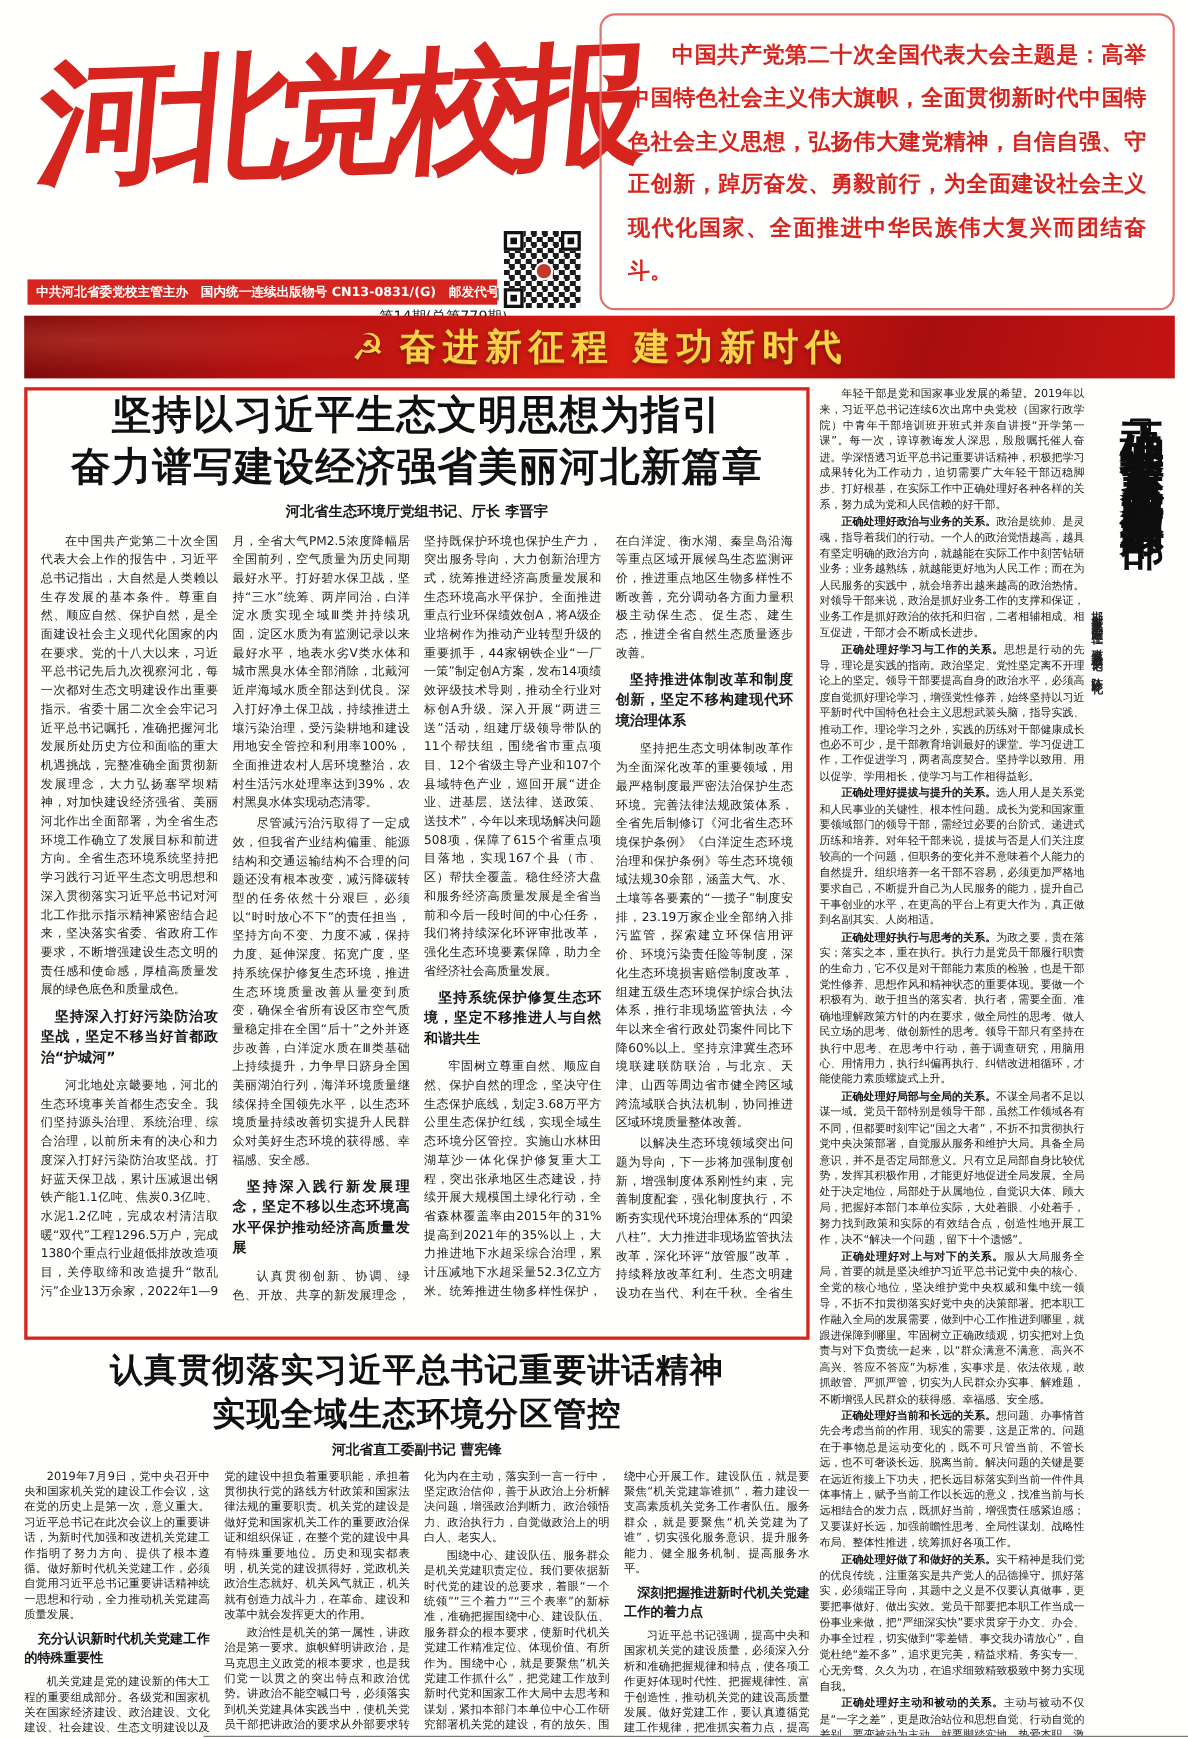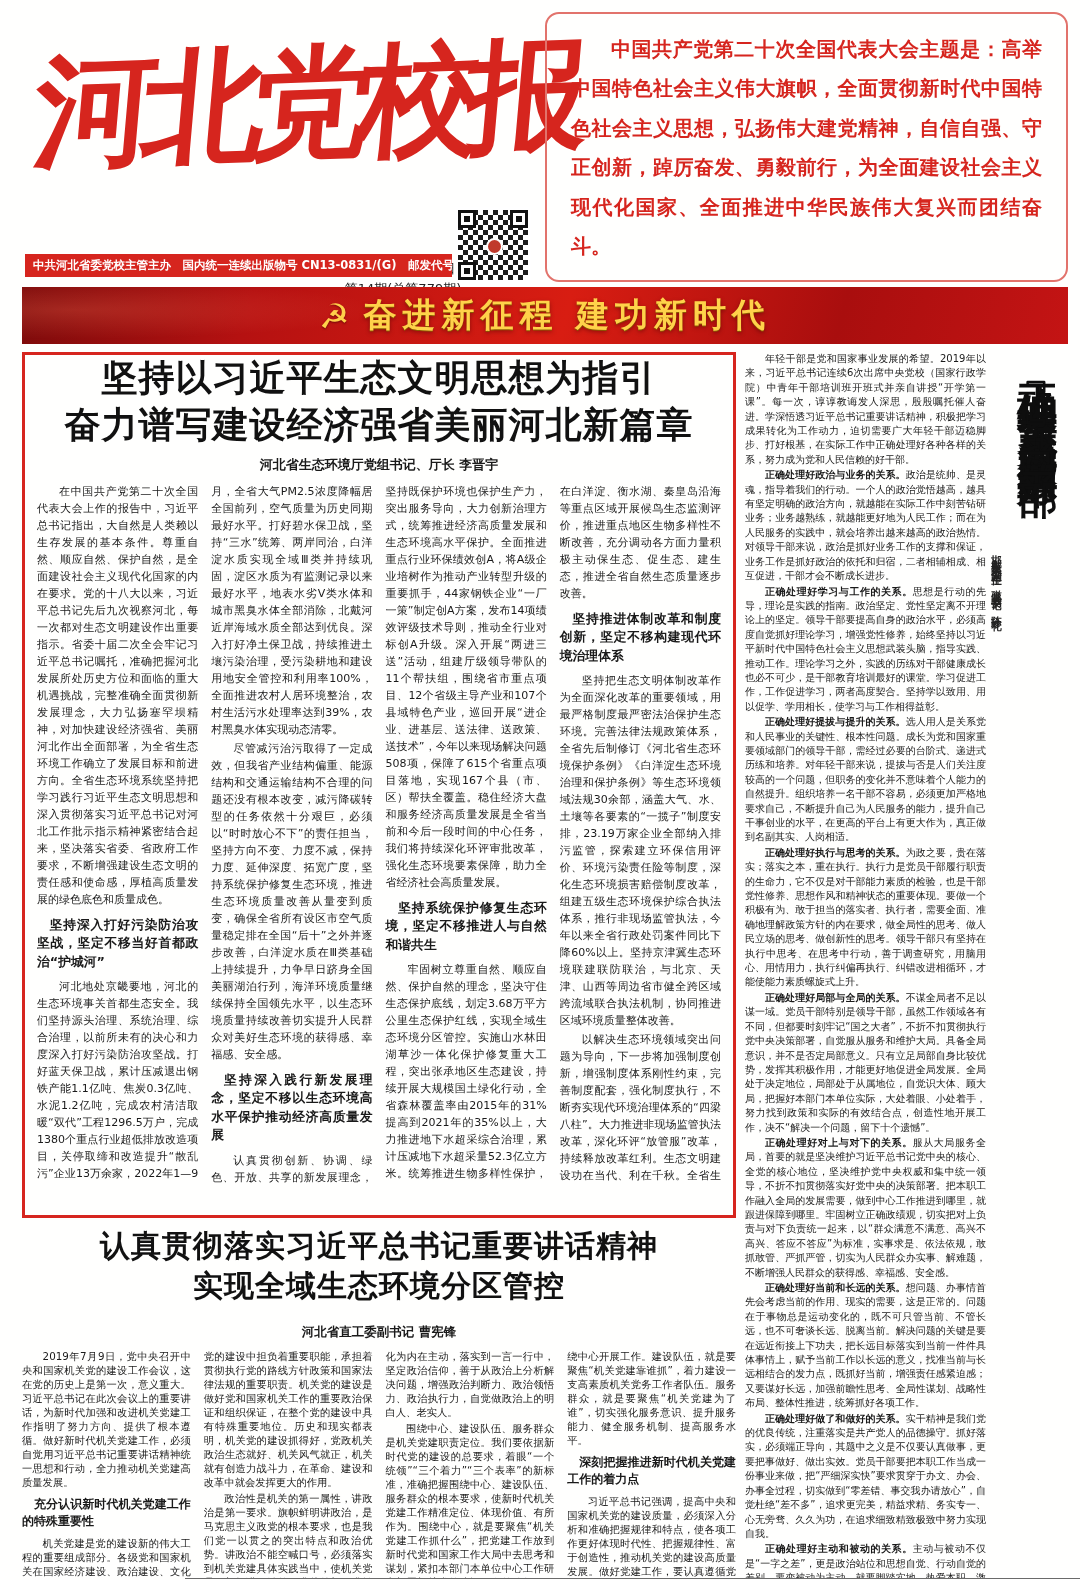--- a/index.html
+++ b/index.html
@@ -31,21 +31,21 @@
   .right-art{position:absolute;left:745px;top:352px;width:241px;height:1226px;overflow:hidden;font-size:10px;line-height:14.4px;text-align:justify;}
   .right-art p{margin:0 0 1px;text-indent:2em;}
   .right-art b{font-weight:bold;}
   .vwrap{position:absolute;left:992px;top:352px;width:86px;height:1228px;}
   .vtitle{writing-mode:vertical-rl;text-orientation:upright;font-size:40px;font-weight:900;letter-spacing:4px;line-height:1;height:100%;margin:0 auto;color:#0e0e0e;display:block;width:46px;}
   .vtitle .t2{margin-block-start:16px;}
   .vbyline{position:absolute;left:-2px;top:195px;writing-mode:vertical-rl;text-orientation:upright;font-size:10.5px;font-weight:bold;letter-spacing:2px;color:#222;height:600px;}
   
   .bottom-art{position:absolute;left:22px;top:1226px;width:714px;height:352px;overflow:hidden;}
   .b-h{font-size:30px;font-weight:900;text-align:center;line-height:1.32;letter-spacing:1px;color:#111;}
-  .b-byline{font-size:12.5px;font-weight:bold;text-align:center;margin:19px 0 8px;}
+  .b-byline{font-size:12.5px;font-weight:bold;text-align:center;margin:5px 0 8px;}
   .bcols{column-count:4;column-gap:13px;height:246px;overflow:hidden;font-size:10.3px;line-height:14px;text-align:justify;}
   .bcols p{margin:0 0 2px;text-indent:2em;}
   .bcols .subhead{font-weight:bold;font-size:12px;line-height:1.4;margin:7px 0 6px;text-indent:1em;}
   .bottom-rule{position:absolute;left:185px;right:0;bottom:1px;height:1px;background:#6a6a6a;}
 </style>
 </head>
 <body>
 
 <div id="page">
 

